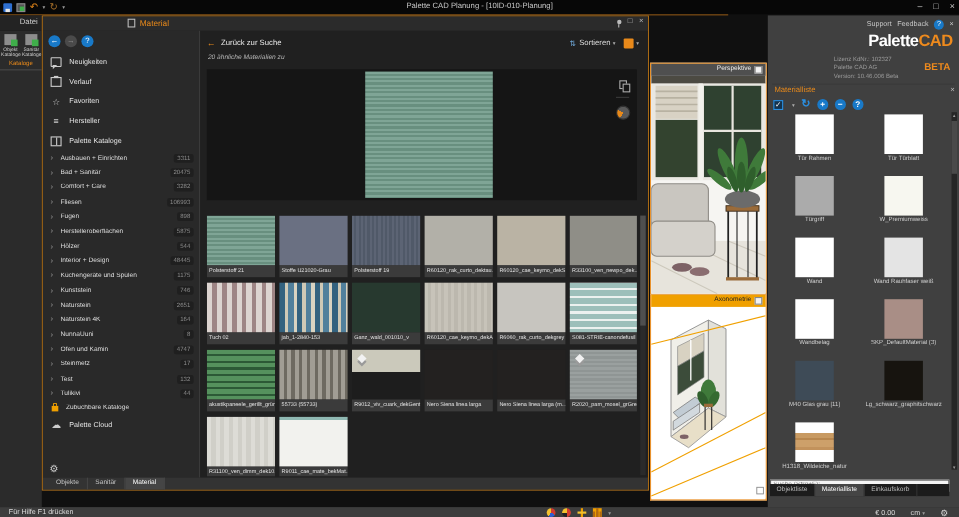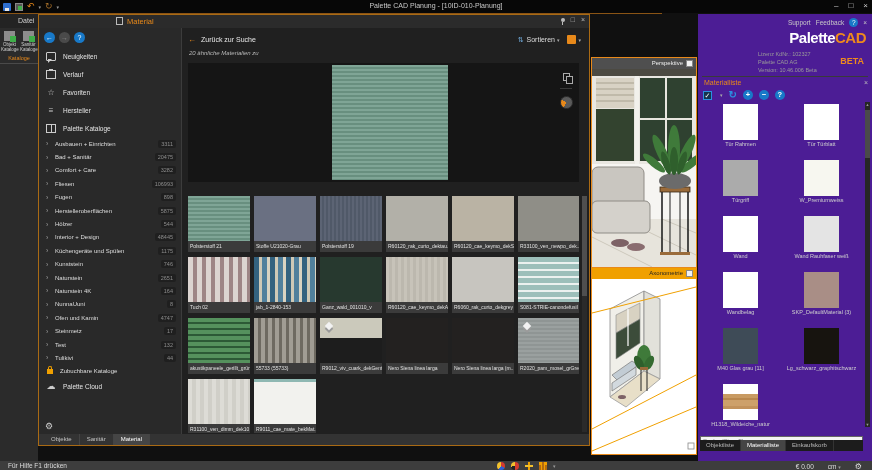--- a/index.html
+++ b/index.html
@@ -114,21 +114,21 @@
   .sw-wood{background:linear-gradient(180deg,#ffffff 0 28%,#c89a62 28% 40%,#b8874e 40% 44%,#cda06a 44% 62%,#c2925c 62% 70%,#ffffff 70%);}
   
   .persp{left:591px;top:57px;width:106px;height:211px;border:1px solid #e8891a;box-sizing:border-box;background:#fff;}
   .vp-head{height:11px;background:#4f4f4f;position:relative;}
   .vp-head .vp-label{position:absolute;right:13px;top:2px;font-size:6px;color:#eee;}
   .vp-sq{position:absolute;right:3px;top:2px;width:7px;height:7px;background:#f2f2f2;border:1px solid #888;box-sizing:border-box;}
   .axo{left:591px;top:268px;width:106px;height:187px;border:1px solid #e8891a;border-top:none;box-sizing:border-box;background:#fff;}
   .axo-head{height:11px;background:#f0a000;position:relative;}
   .axo-head .vp-label{position:absolute;right:13px;top:2px;font-size:6px;color:#222;}
   
-  .rpanel{left:698px;top:14px;width:174px;height:447px;background:#4c1d95;}
+  .rpanel{left:698px;top:14px;width:174px;height:447px;background:#404040;}
   .support-row{position:absolute;right:5px;top:4px;display:flex;gap:5px;align-items:center;font-size:6.5px;color:#c8c8c8;}
   .help-circle{width:9px;height:9px;border-radius:50%;background:#1879c8;color:#fff;font-size:6.5px;line-height:9px;text-align:center;}
   .logo{position:absolute;right:6px;top:15px;font-size:15px;font-weight:bold;letter-spacing:-0.5px;}
   .logo .l1{color:#fff;} .logo .l2{color:#ee8a1d;}
   .brand-info{position:absolute;left:60px;top:36px;font-size:5.5px;line-height:8px;color:#9a9a9a;}
   .beta{position:absolute;right:8px;top:42px;font-size:9px;font-weight:bold;color:#ee8a1d;}
   .ml-head{position:absolute;left:4px;right:4px;top:62px;height:12px;border-top:1px solid #3a3a3a;}
   .ml-title{position:absolute;left:2px;top:2px;font-size:7px;color:#e8891a;}
   .ml-close{position:absolute;right:0;top:2px;font-size:7px;color:#bbb;}
   .ml-tools{position:absolute;left:5px;top:76px;display:flex;gap:6px;align-items:center;}

